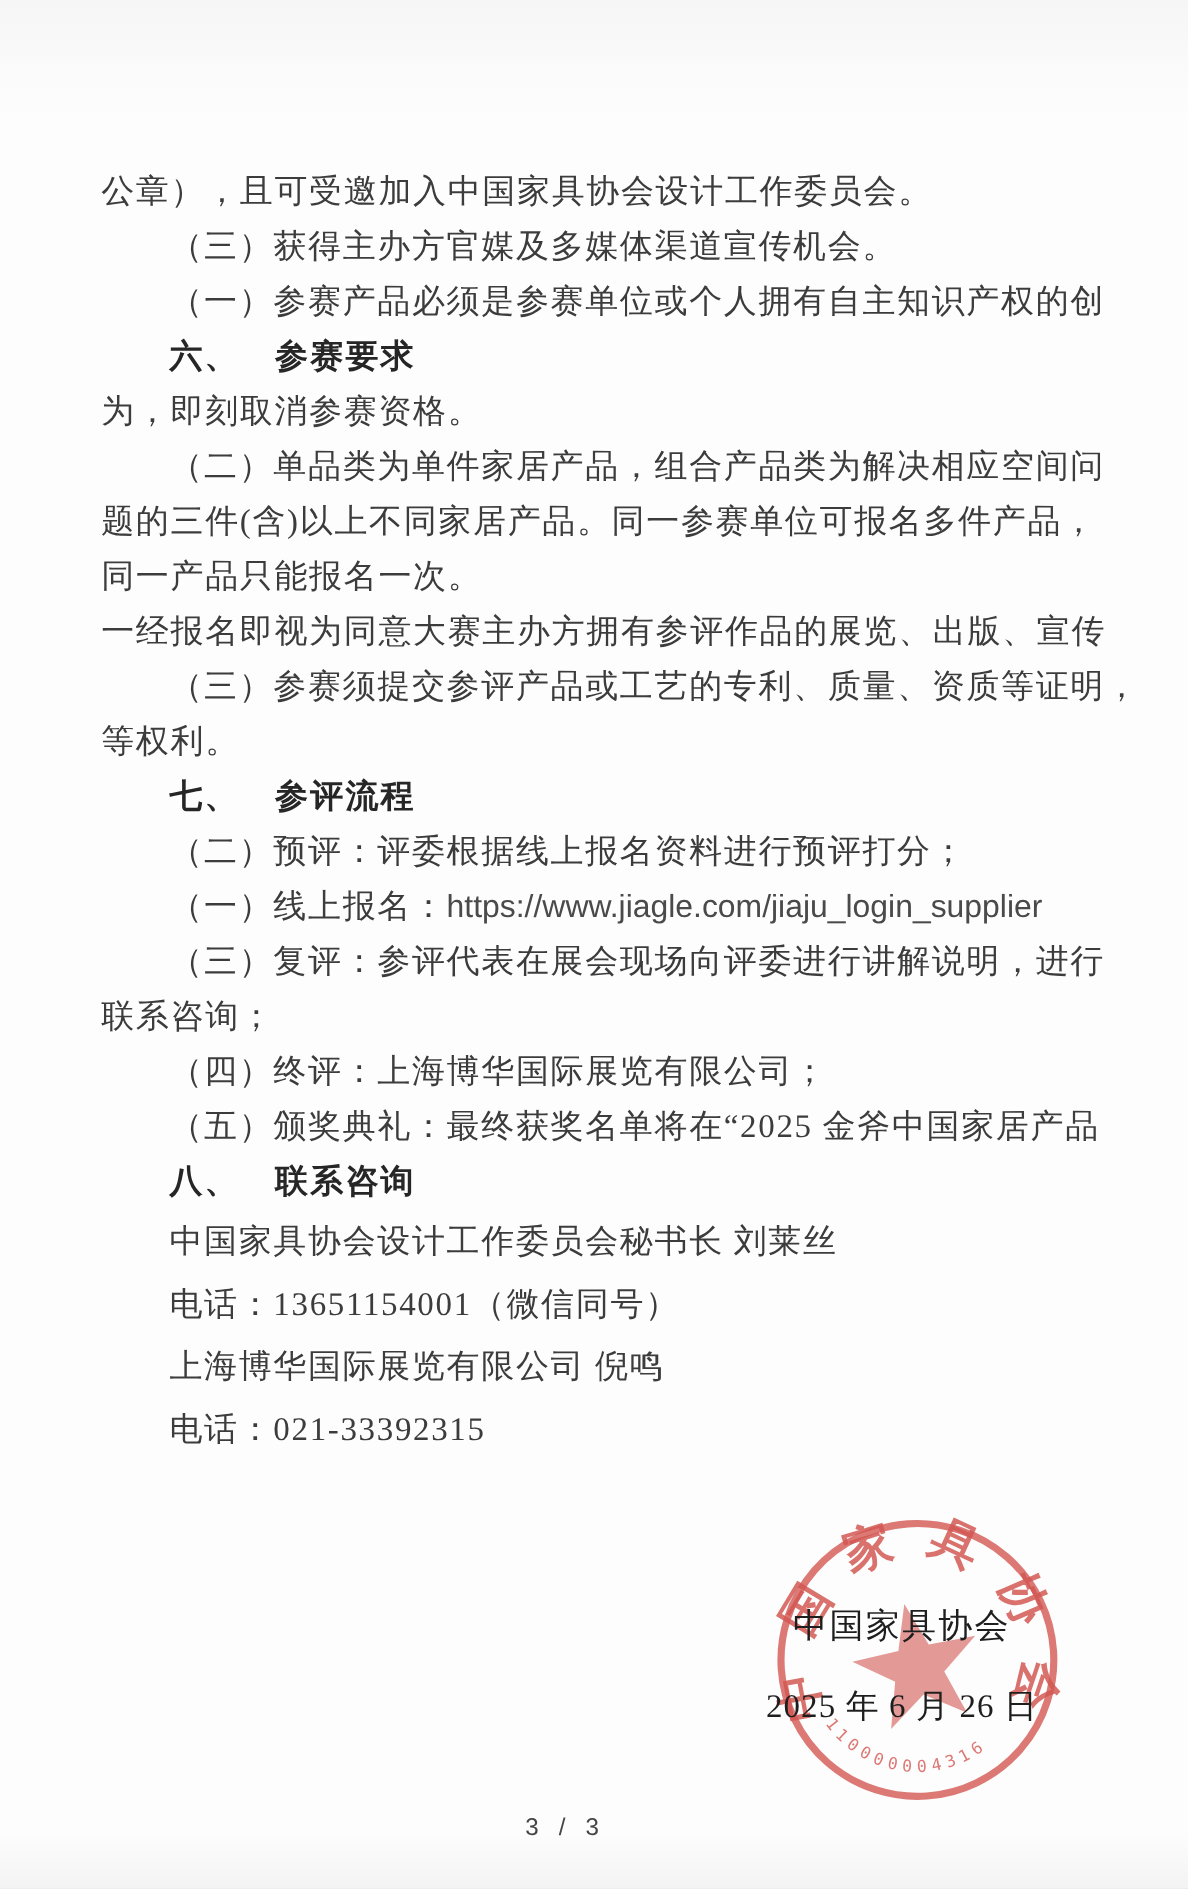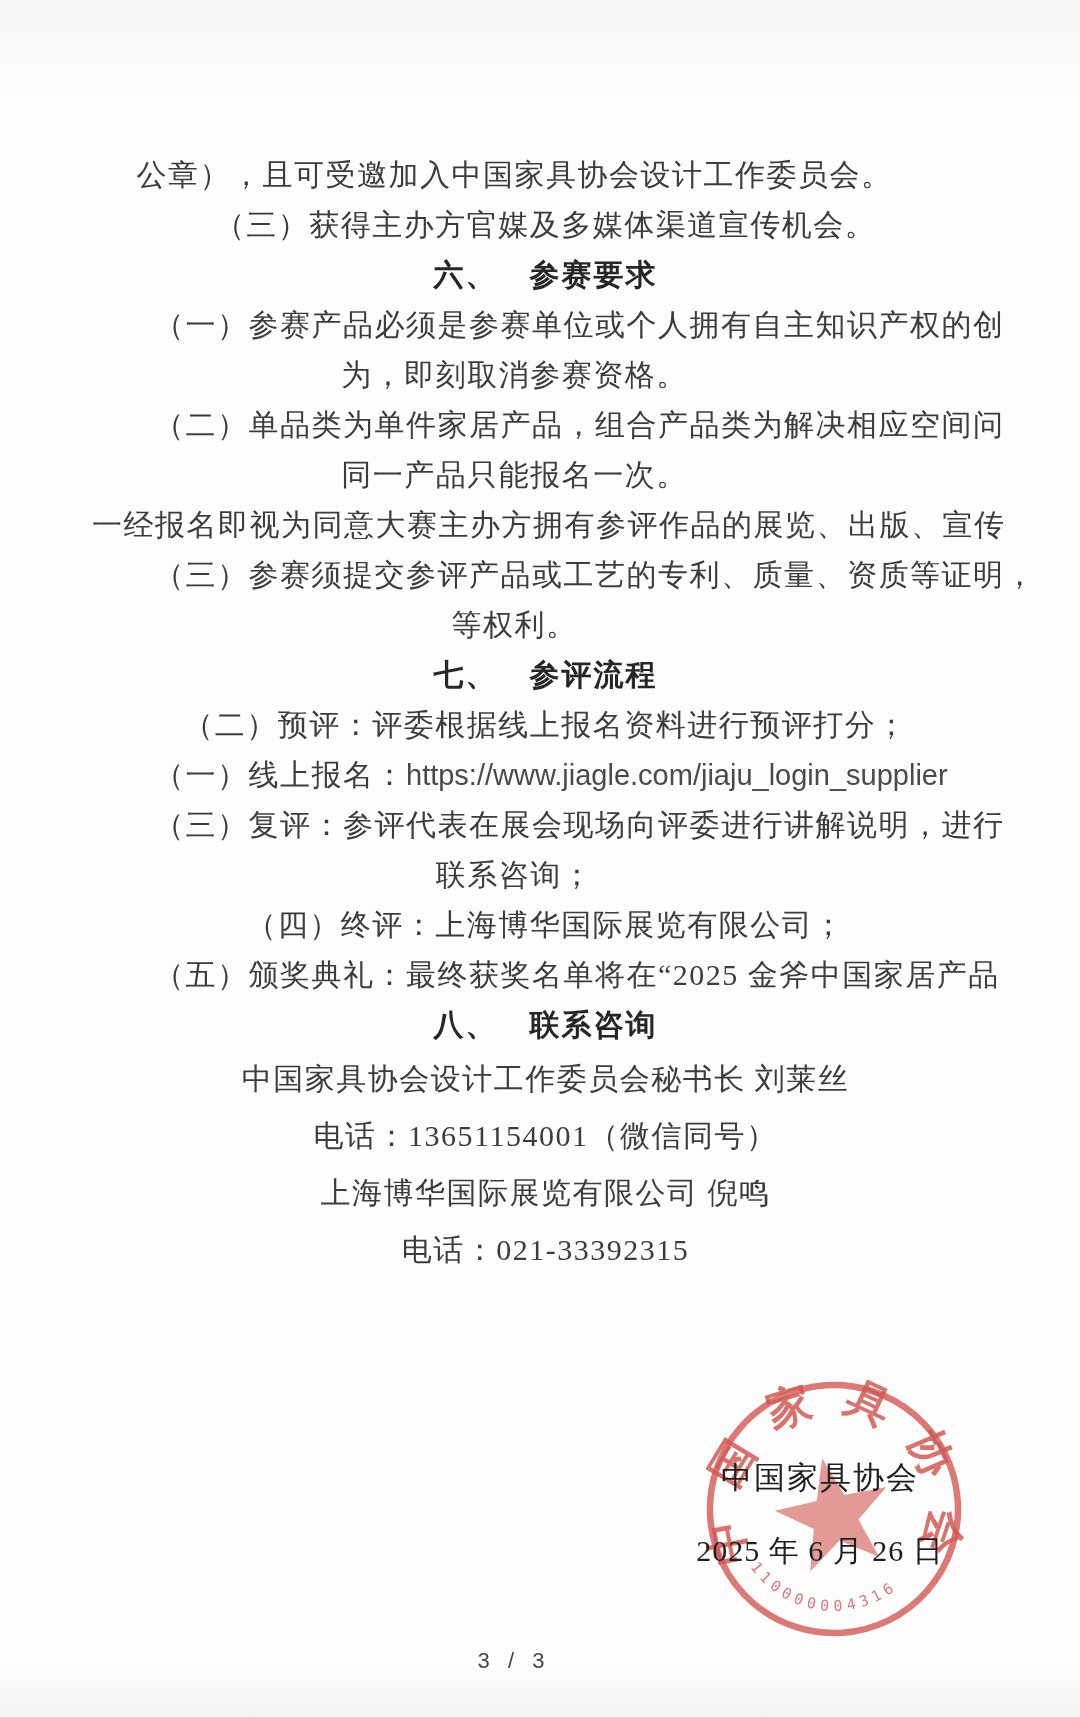--- a/index.html
+++ b/index.html
@@ -6,21 +6,21 @@
   .page {
     position:relative;
     width:1080px; height:1717px;
     margin:0 auto;
     background:linear-gradient(180deg,#f6f6f6 0%, #fdfdfd 6%, #fdfdfd 97%, #f3f3f3 100%);
     overflow:hidden;
     font-family:"Liberation Serif","DejaVu Serif",serif;
     color:#3a3a3a;
   }
   .doc {
-    position:absolute; top:150px; left:92px; width:845px;text-align:center;
+    position:absolute; top:150px; left:92px; width:845px;
   }
   .line {
     font-size:30px; height:50px; line-height:50px;
     white-space:nowrap; letter-spacing:1.5px; color:#3c3c3c;
   }
   .line.indent { padding-left:62px; }
   .line.heading {
     font-family:"Liberation Sans","DejaVu Sans",sans-serif;
     font-weight:bold; color:#262626; letter-spacing:2px;
   }
@@ -50,24 +50,25 @@
   }
 </style>
 </head>
 <body>
 
 <div class="page">
 
   <div class="doc">
       <div class="line"><span>公章），且可受邀加入中国家具协会设计工作委员会。</span></div>
       <div class="line indent"><span>（三）获得主办方官媒及多媒体渠道宣传机会。</span></div>
+      <div class="line indent"><span>（一）参赛产品必须是参赛单位或个人拥有自主知识产权的创</span></div>
       <div class="line indent heading"><span>六、　参赛要求</span></div>
-      <div class="line indent"><span>（一）参赛产品必须是参赛单位或个人拥有自主知识产权的创</span></div>
       <div class="line"><span>为，即刻取消参赛资格。</span></div>
       <div class="line indent"><span>（二）单品类为单件家居产品，组合产品类为解决相应空间问</span></div>
+      <div class="line"><span>题的三件(含)以上不同家居产品。同一参赛单位可报名多件产品，</span></div>
       <div class="line"><span>同一产品只能报名一次。</span></div>
       <div class="line"><span>一经报名即视为同意大赛主办方拥有参评作品的展览、出版、宣传</span></div>
       <div class="line indent"><span>（三）参赛须提交参评产品或工艺的专利、质量、资质等证明，</span></div>
       <div class="line"><span>等权利。</span></div>
       <div class="line indent heading"><span>七、　参评流程</span></div>
       <div class="line indent"><span>（二）预评：评委根据线上报名资料进行预评打分；</span></div>
       <div class="line indent"><span>（一）线上报名：</span><span class="url">https://www.jiagle.com/jiaju_login_supplier</span></div>
       <div class="line indent"><span>（三）复评：参评代表在展会现场向评委进行讲解说明，进行</span></div>
       <div class="line"><span>联系咨询；</span></div>
       <div class="line indent"><span>（四）终评：上海博华国际展览有限公司；</span></div>

